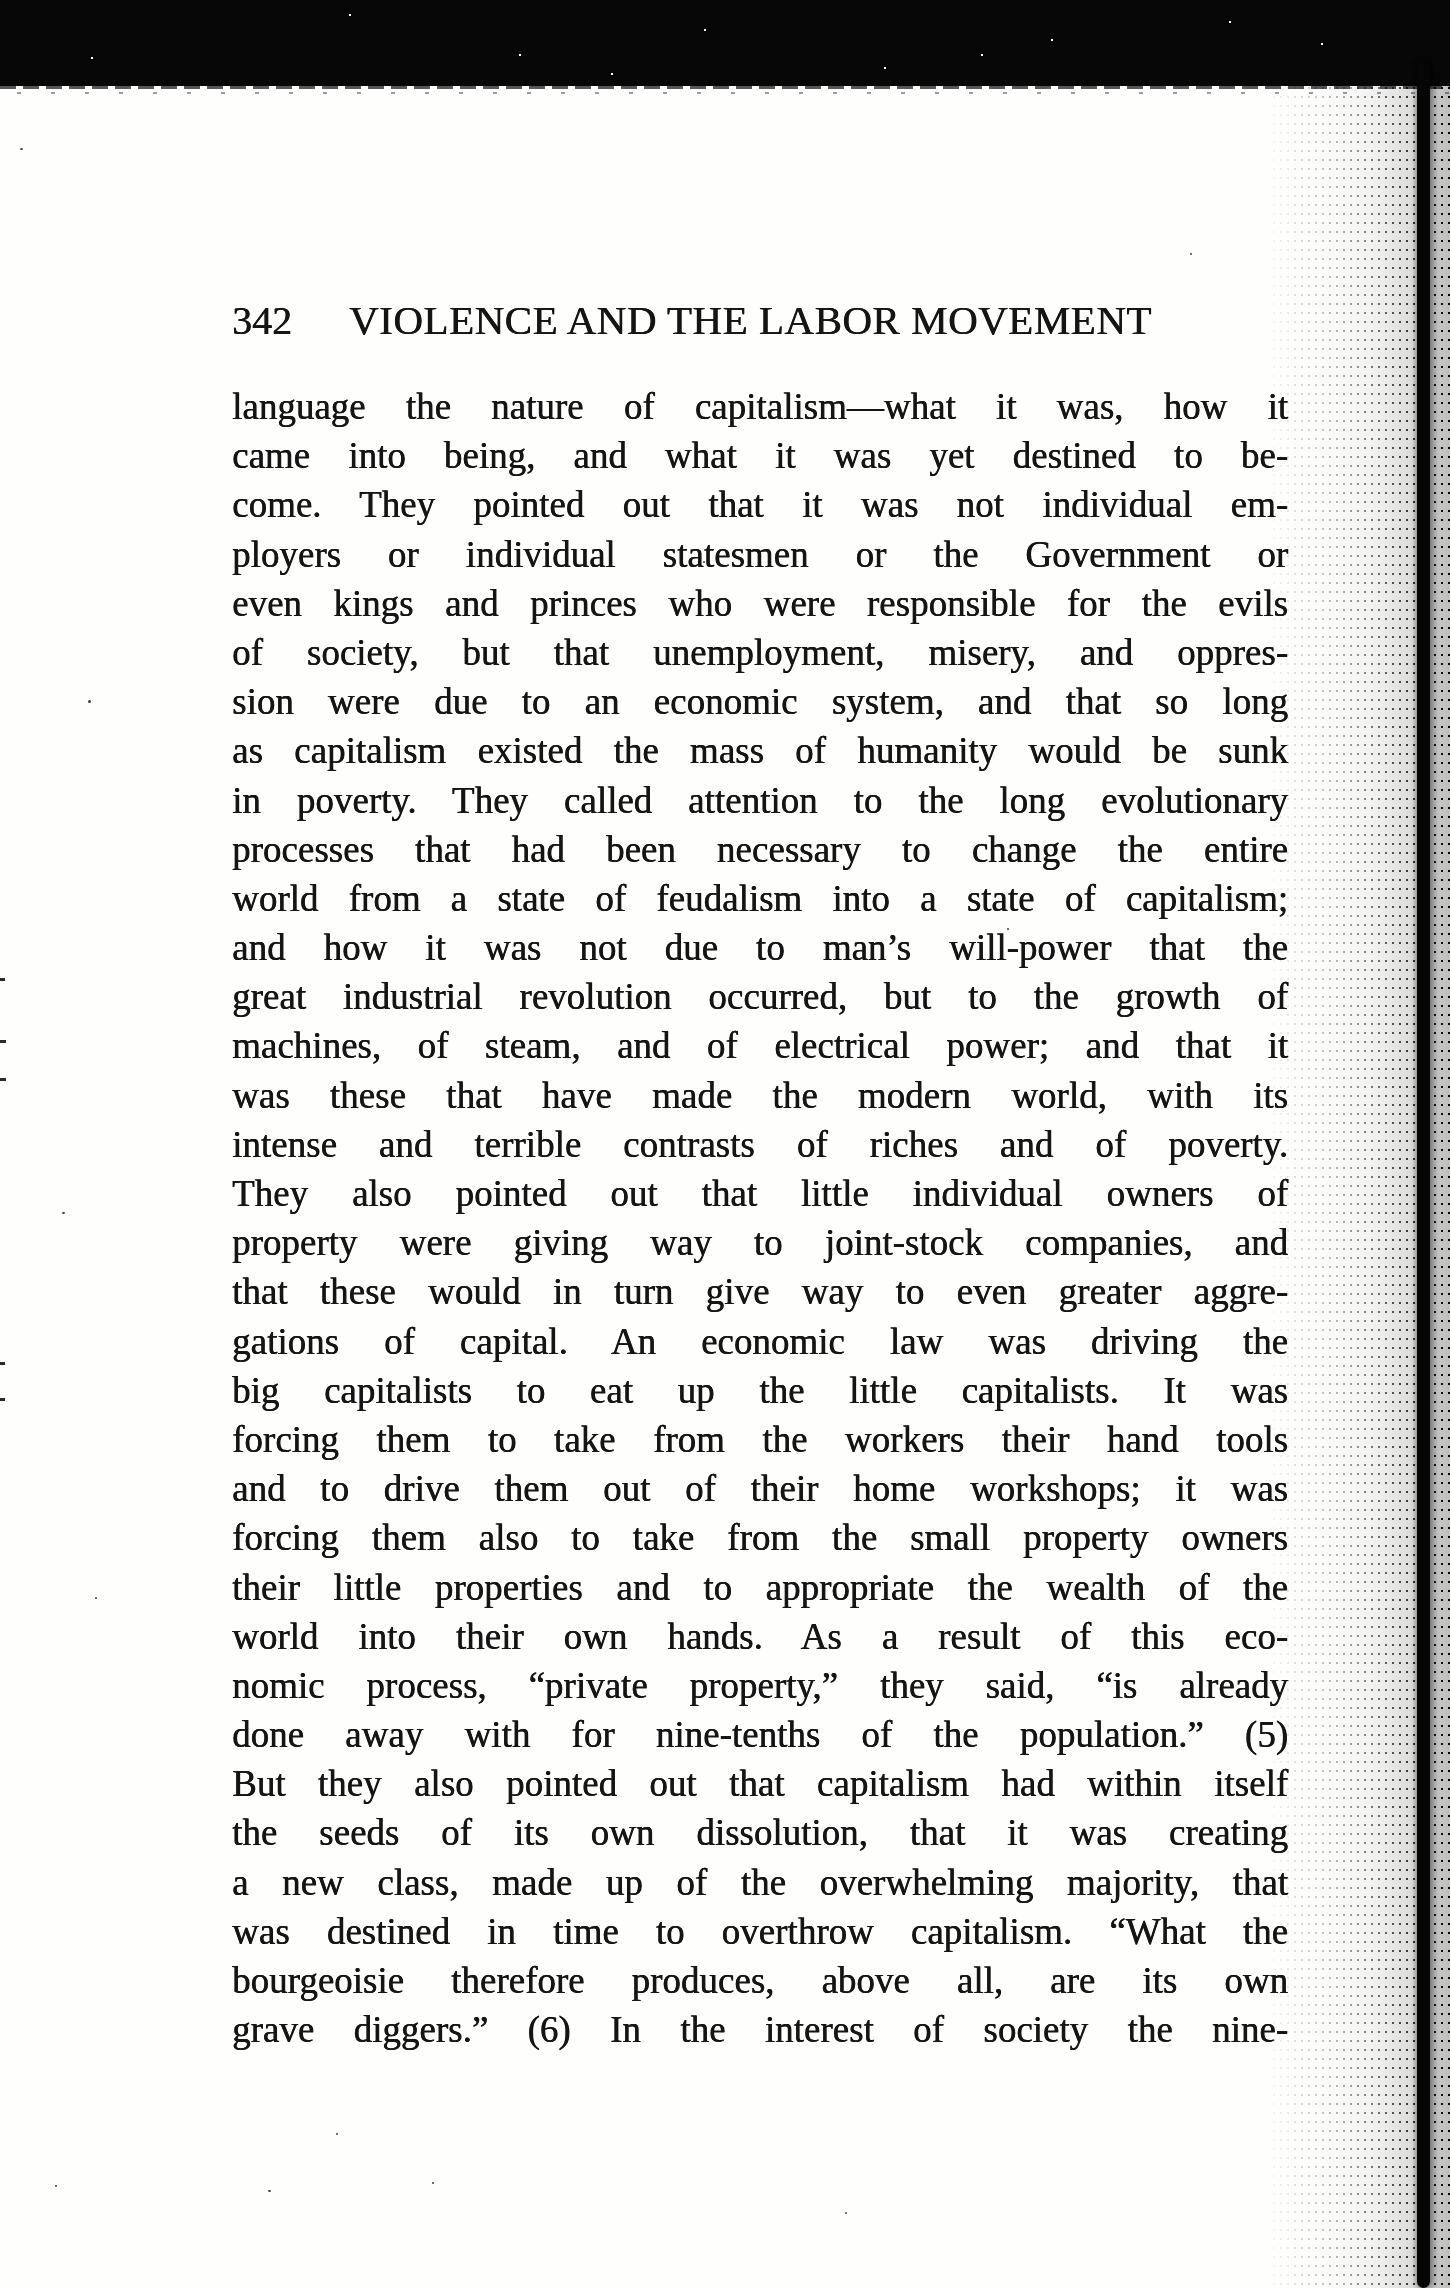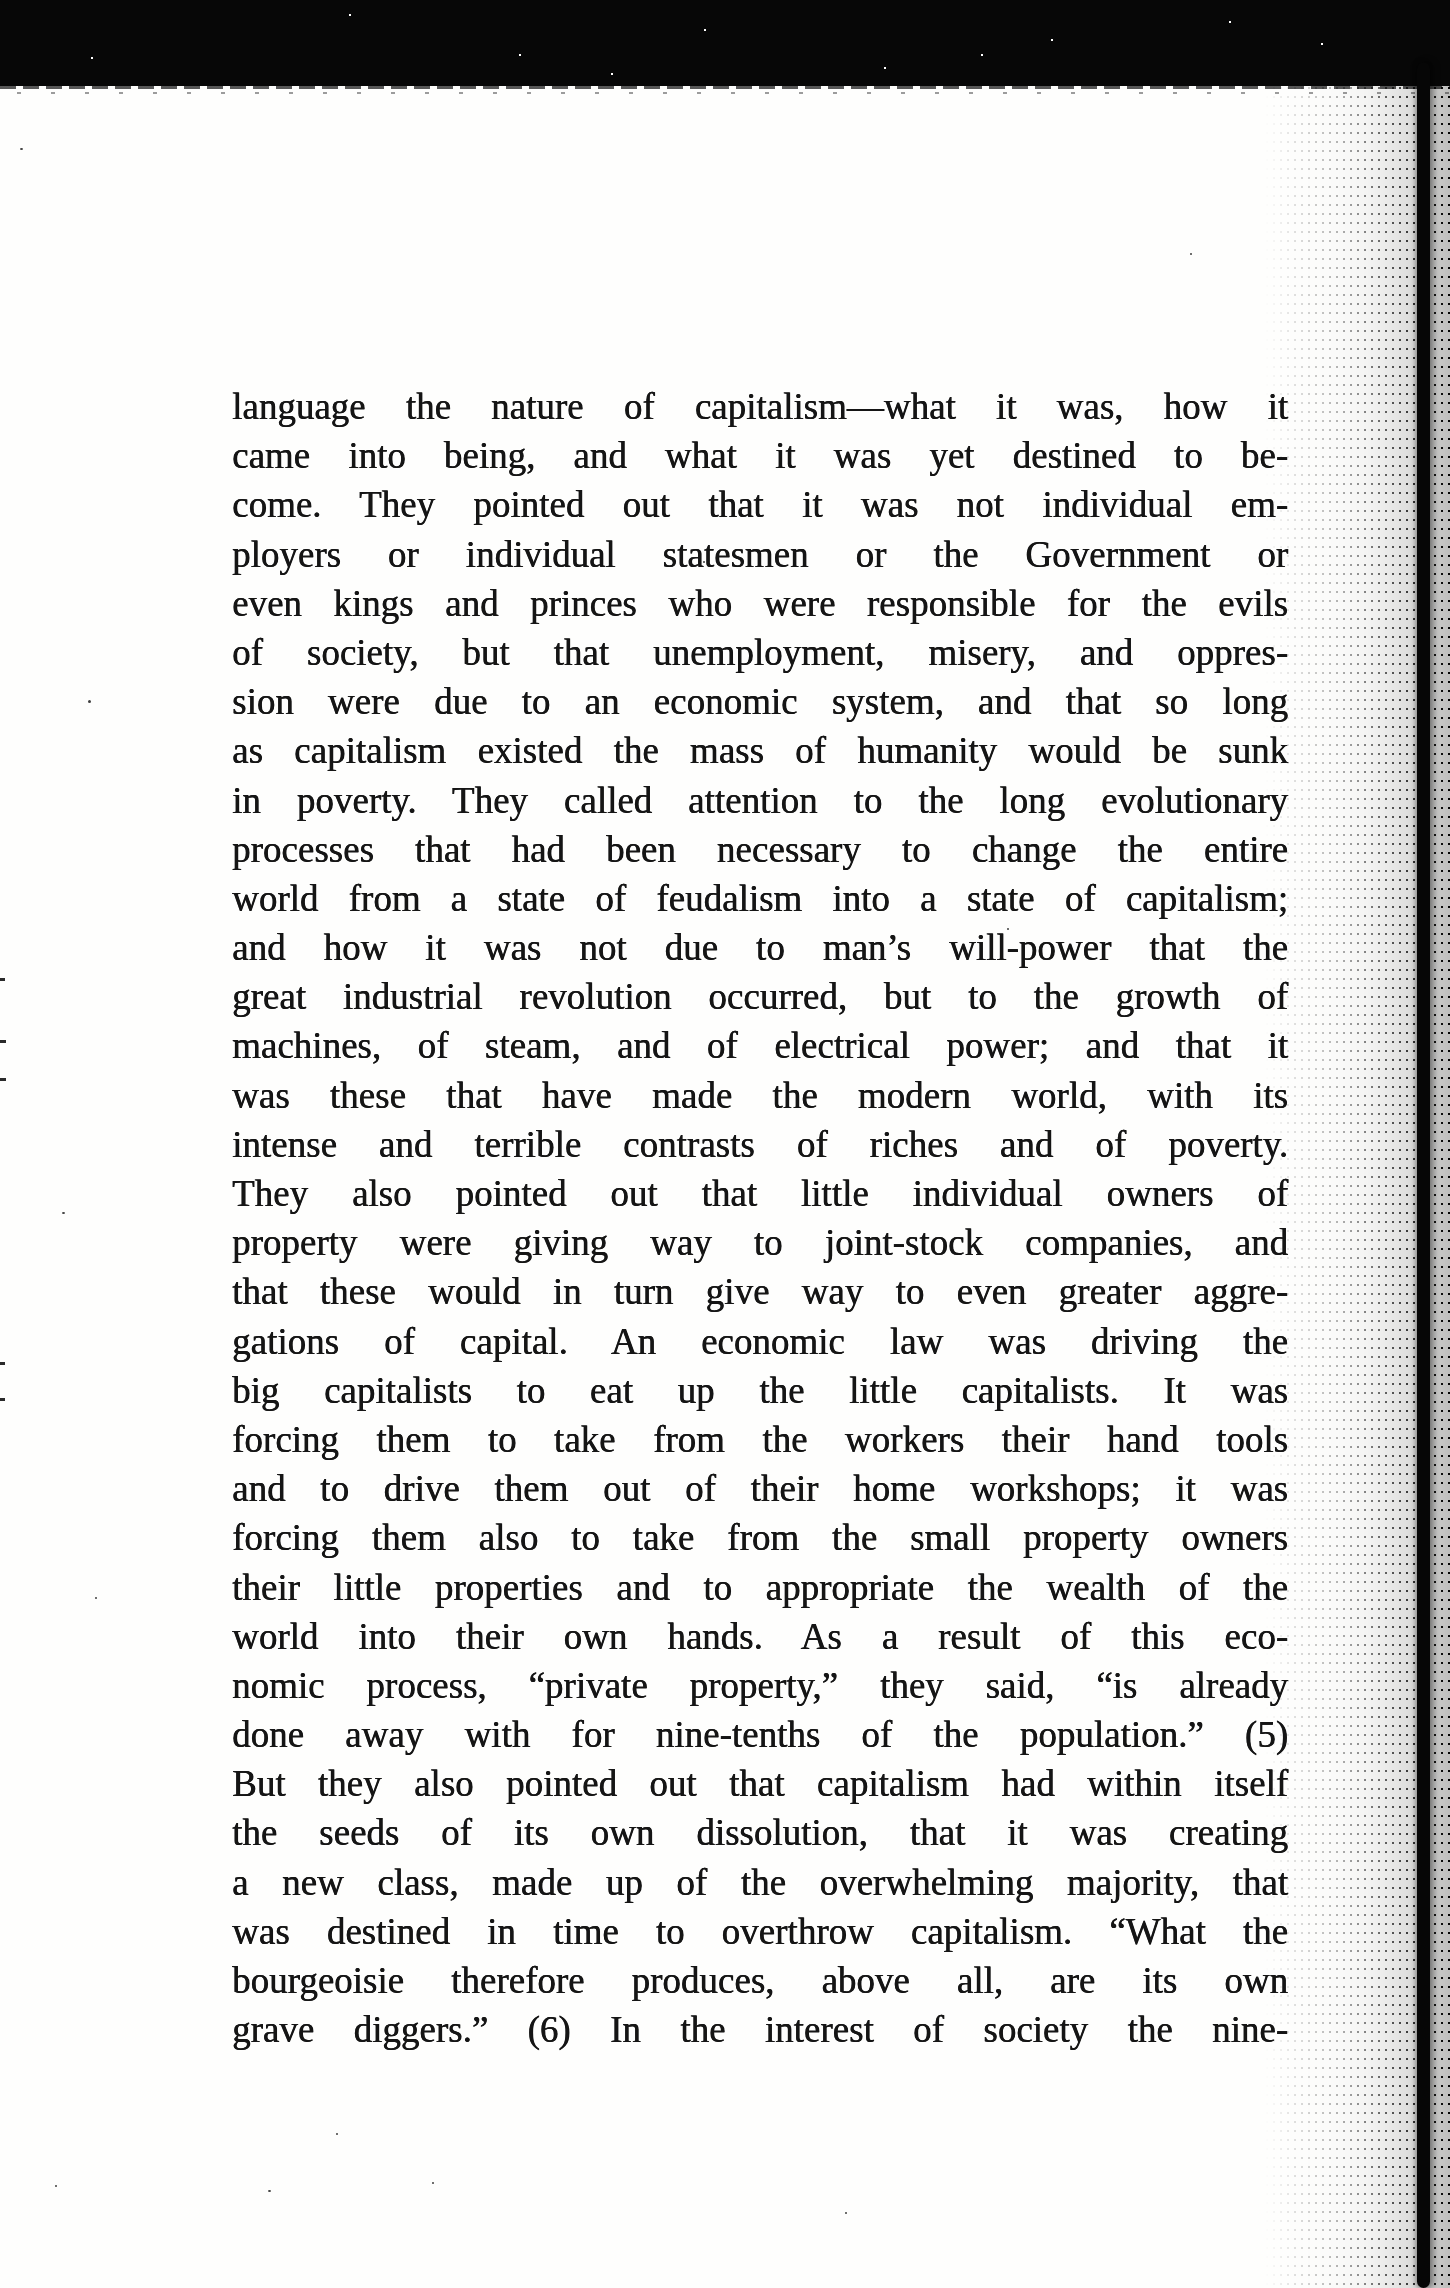--- a/index.html
+++ b/index.html
@@ -82,20 +82,24 @@
   .edge-mark{position:absolute;left:0;background:#2a2a2a;}
 </style>
 </head>
 <body>
 
 <div class="scan">
 
   <div class="top-bar"></div>
   <div class="top-noise"></div>
 
+  <div class="page-header ink">
+    <span class="page-number">342</span>
+    <span class="running-title">VIOLENCE AND THE LABOR MOVEMENT</span>
+  </div>
 
   <div class="body-text ink">
       <div class="line">language the nature of capitalism—what it was, how it</div>
       <div class="line">came into being, and what it was yet destined to be-</div>
       <div class="line">come.  They pointed out that it was not individual em-</div>
       <div class="line">ployers or individual statesmen or the Government or</div>
       <div class="line">even kings and princes who were responsible for the evils</div>
       <div class="line">of society, but that unemployment, misery, and oppres-</div>
       <div class="line">sion were due to an economic system, and that so long</div>
       <div class="line">as capitalism existed the mass of humanity would be sunk</div>

